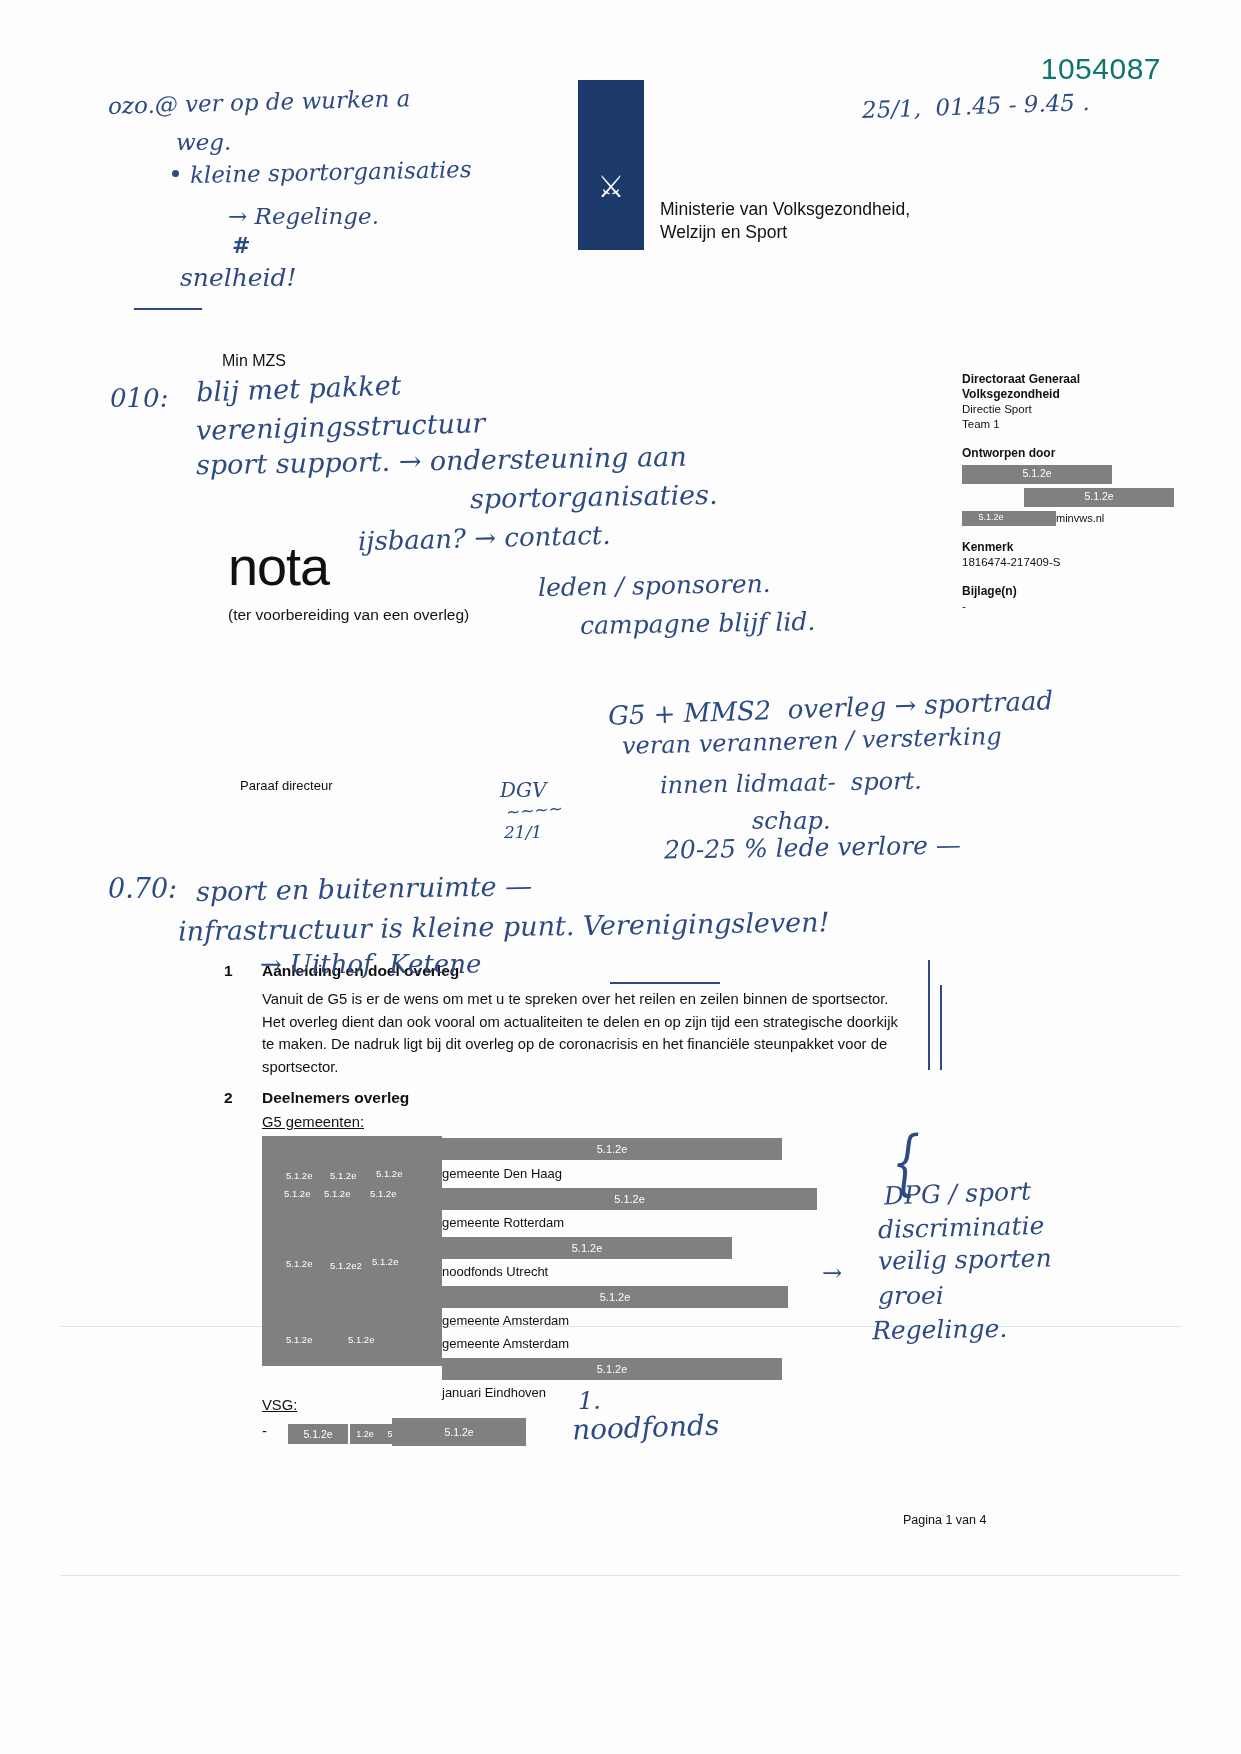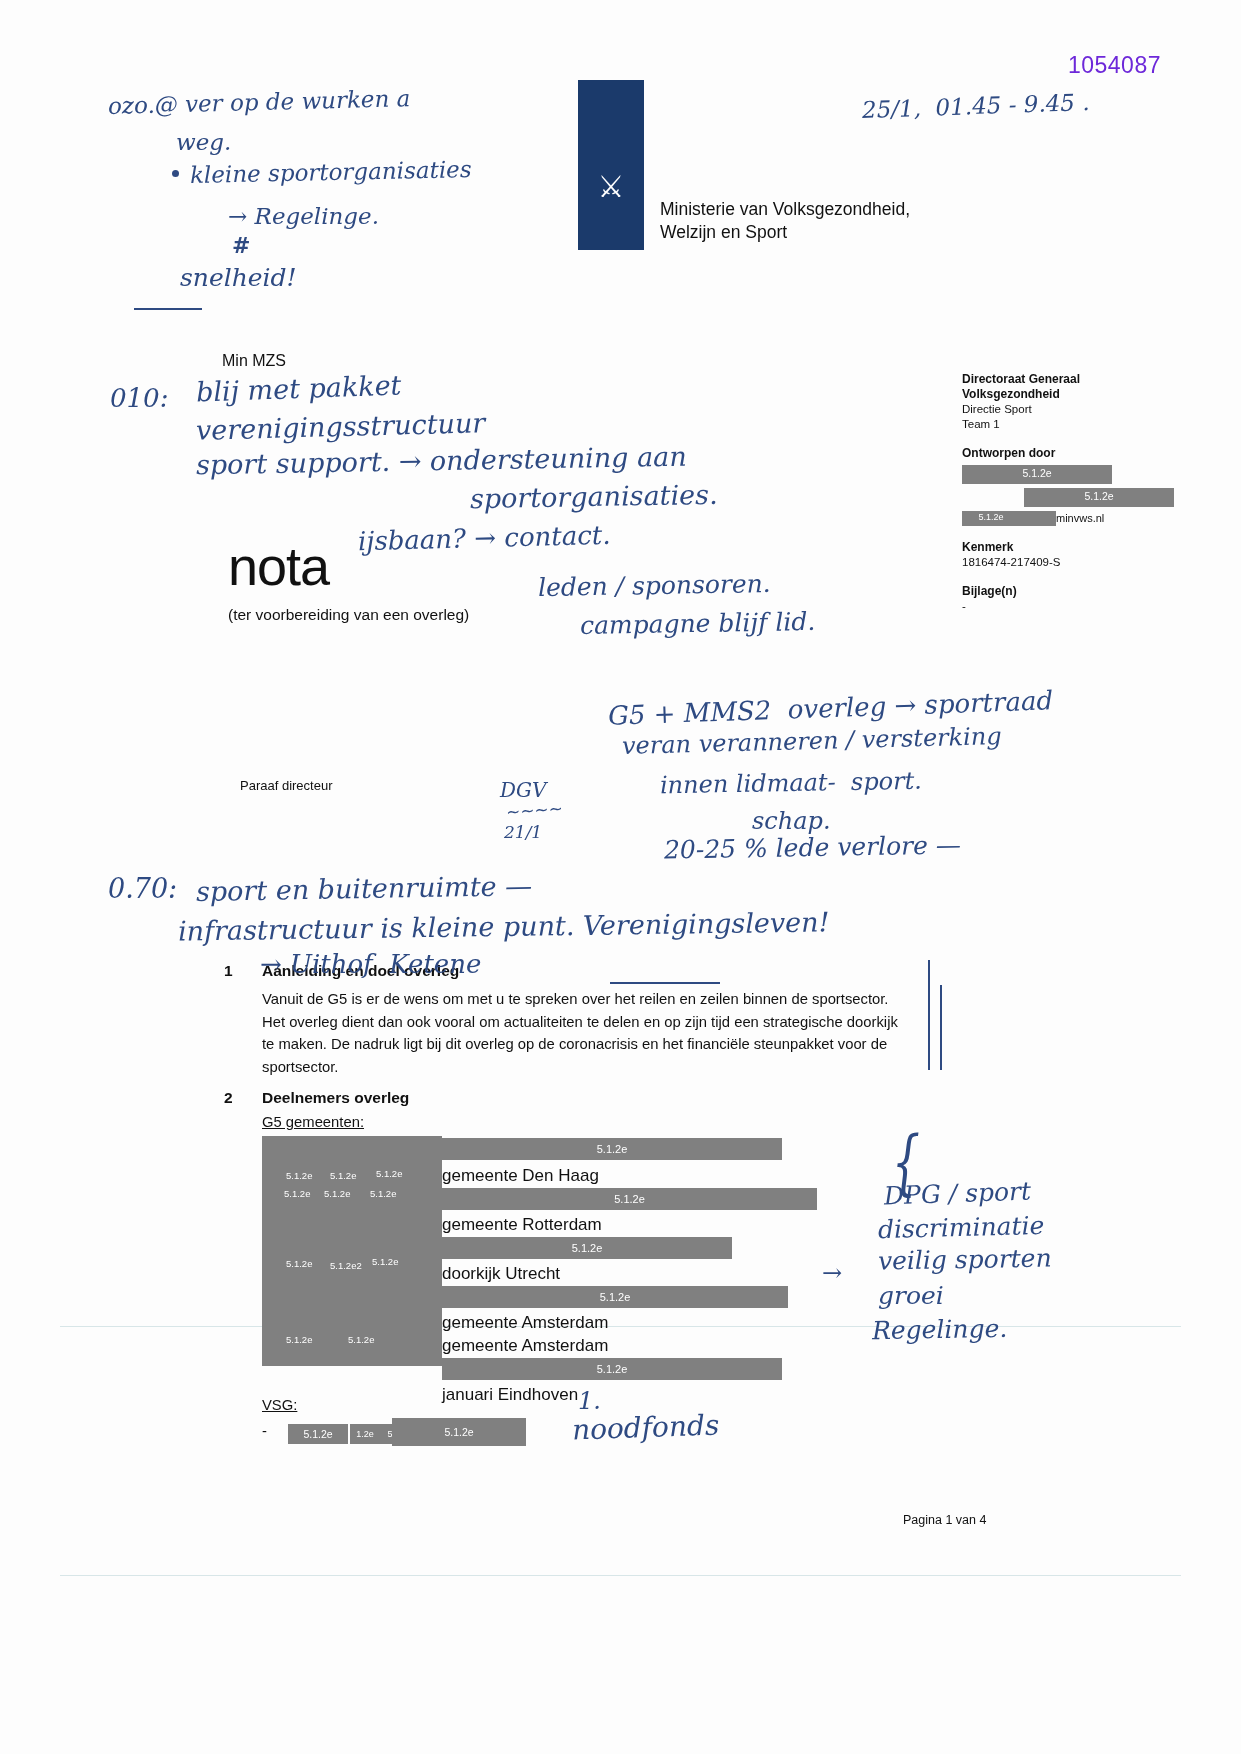--- a/index.html
+++ b/index.html
@@ -19,23 +19,23 @@
     position: absolute;
     inset: 0;
     background: #fdfdfd;
   }
   
   .abs { position: absolute; }
 
   
   .doc-id {
     top: 52px; right: 80px;
-    font-size: 23px;
+    font-size: 30px;
     letter-spacing: 0.5px;
-    color: #6d28d9;
+    color: #0f766e;
   }
 
   
   .logo-block {
     top: 80px; left: 578px;
     width: 66px; height: 170px;
     background: #1b3a6b;
   }
   .logo-emblem {
     position: absolute;
@@ -147,21 +147,21 @@
     background: #808080;
   }
   .part-bg .tiny {
     position: absolute;
     color: #fff;
     font-size: 9.5px;
   }
   .gem-row {
     position: absolute;
     left: 180px;
-    font-size: 17px;
+    font-size: 13px;
     color: #111;
   }
   .gem-bar {
     position: absolute;
     left: 180px;
     height: 22px;
     background: #808080;
     color: #fff;
     font-size: 11px;
     text-align: center;
@@ -297,21 +297,21 @@
       <span class="tiny" style="left:86px;top:198px">5.1.2e</span>
     </div>
 
     <div class="gem-bar" style="top:2px;width:340px">5.1.2e</div>
     <div class="gem-row" style="top:30px">gemeente Den Haag</div>
 
     <div class="gem-bar" style="top:52px;width:375px">5.1.2e</div>
     <div class="gem-row" style="top:79px">gemeente Rotterdam</div>
 
     <div class="gem-bar" style="top:101px;width:290px">5.1.2e</div>
-    <div class="gem-row" style="top:128px">doorkijk Utrecht</div>
+    <div class="gem-row" style="top:128px">noodfonds Utrecht</div>
 
     <div class="gem-bar" style="top:150px;width:346px">5.1.2e</div>
     <div class="gem-row" style="top:177px">gemeente Amsterdam</div>
 
     <div class="gem-row" style="top:200px">gemeente Amsterdam</div>
 
     <div class="gem-bar" style="top:222px;width:340px">5.1.2e</div>
     <div class="gem-row" style="top:249px">januari Eindhoven</div>
   </div>
 

